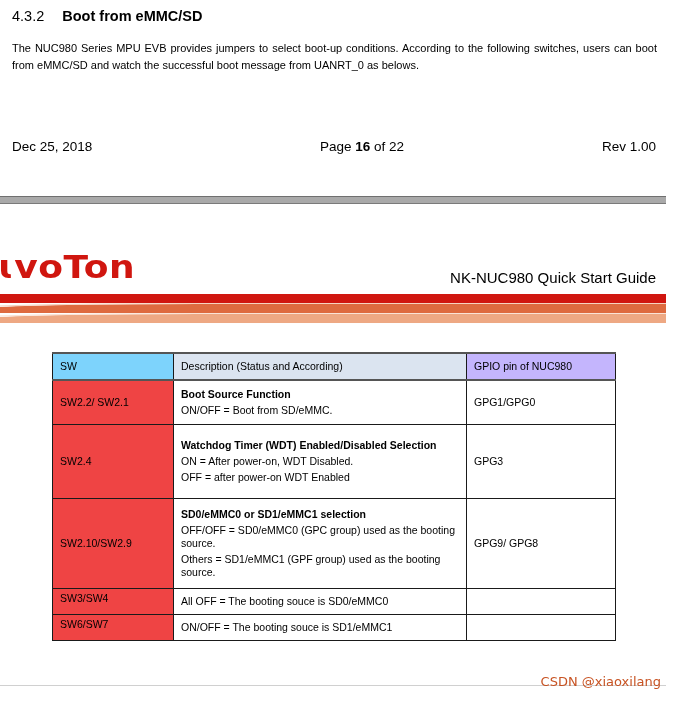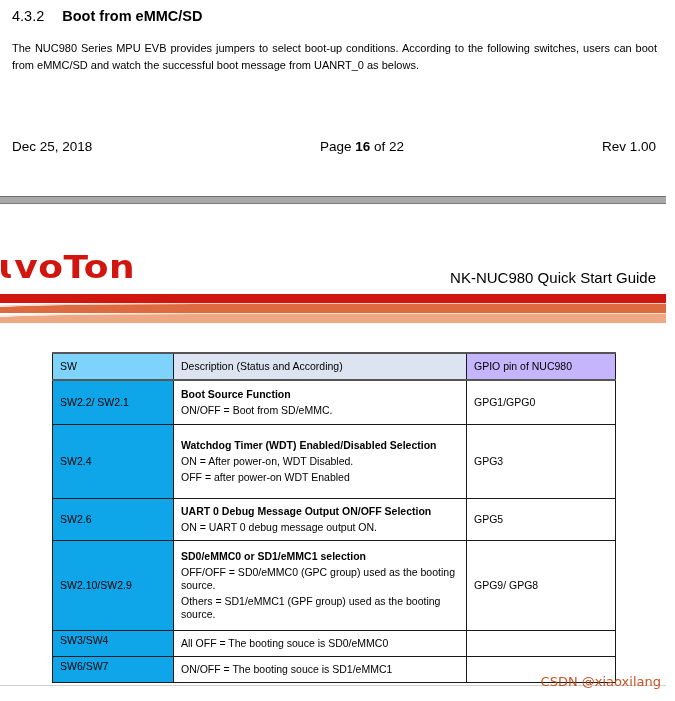--- a/index.html
+++ b/index.html
@@ -94,21 +94,21 @@
     }
     .sw-table th {
       font-weight: normal;
       height: 17px;
       border-top: 2px solid #555;
       border-bottom: 2px solid #555;
     }
     .sw-table th.col-sw { background: #7dd3fc; width: 106px; }
     .sw-table th.col-desc { background: #dbe4f0; width: 278px; }
     .sw-table th.col-gpio { background: #c4b5fd; }
-    .sw-table td.sw-cell { background: #0ea5e9; }
+    .sw-table td.sw-cell { background: #ef4444; }
     .sw-table td.sw-cell.top { vertical-align: top; padding-top: 3px; }
     .sw-table td.desc-cell { padding-top: 4px; padding-bottom: 4px; }
     .desc-title { font-weight: bold; display: block; margin-bottom: 4px; line-height: 12px; }
     .desc-line { display: block; margin-top: 3px; line-height: 13px; }
     .desc-line:first-of-type { margin-top: 0; }
 
     .bottom-rule {
       left: 0; top: 685px;
       width: 666px; height: 1px;
       background: #d0d0d0;
@@ -169,28 +169,20 @@
     </tr>
     <tr style="height:74px;">
       <td class="sw-cell">SW2.4</td>
       <td class="desc-cell">
         <span class="desc-title">Watchdog Timer (WDT) Enabled/Disabled Selection</span>
         <span class="desc-line">ON = After power-on, WDT Disabled.</span>
         <span class="desc-line">OFF = after power-on WDT Enabled</span>
       </td>
       <td>GPG3</td>
     </tr>
-    <tr style="height:42px;">
-      <td class="sw-cell">SW2.6</td>
-      <td class="desc-cell">
-        <span class="desc-title">UART 0 Debug Message Output ON/OFF Selection</span>
-        <span class="desc-line">ON = UART 0 debug message output ON.</span>
-      </td>
-      <td>GPG5</td>
-    </tr>
     <tr style="height:90px;">
       <td class="sw-cell">SW2.10/SW2.9</td>
       <td class="desc-cell">
         <span class="desc-title">SD0/eMMC0 or SD1/eMMC1 selection</span>
         <span class="desc-line">OFF/OFF = SD0/eMMC0 (GPC group) used as the booting source.</span>
         <span class="desc-line">Others = SD1/eMMC1 (GPF group) used as the booting source.</span>
       </td>
       <td>GPG9/ GPG8</td>
     </tr>
     <tr style="height:26px;">

